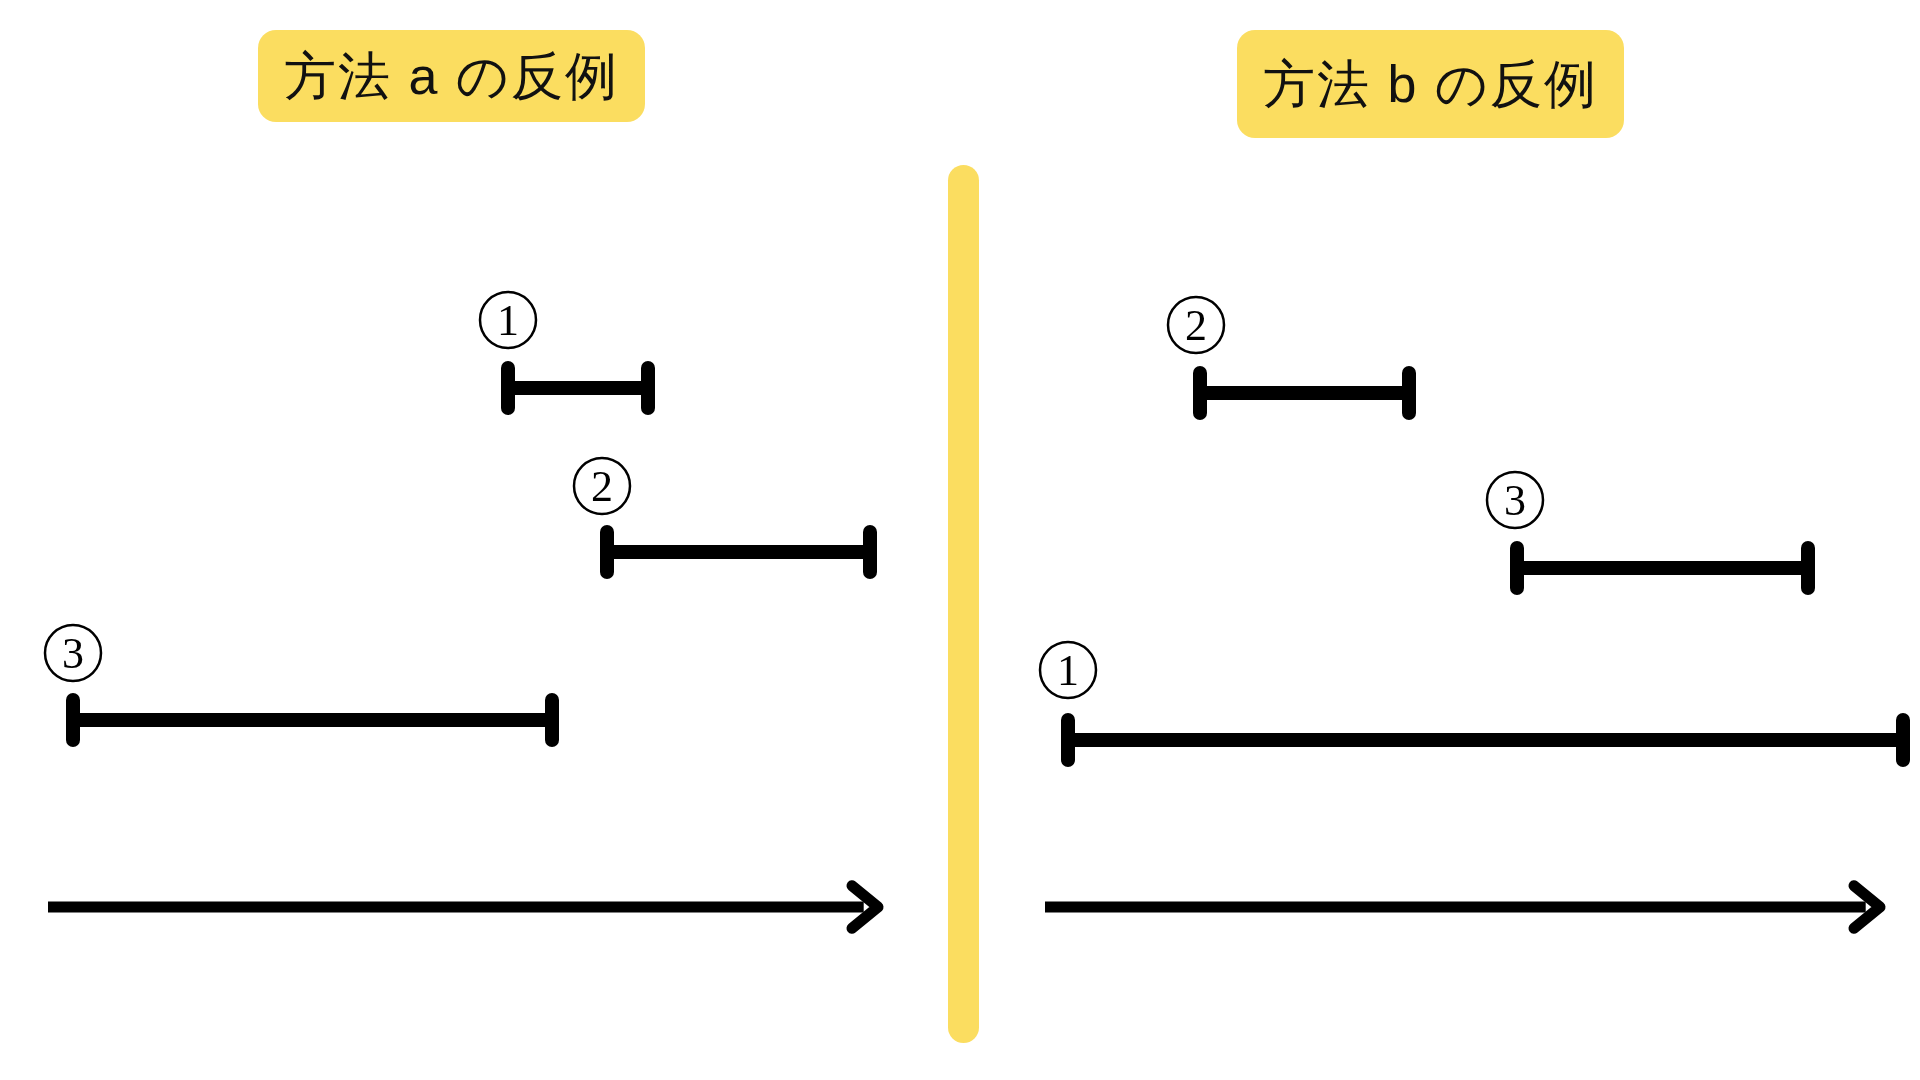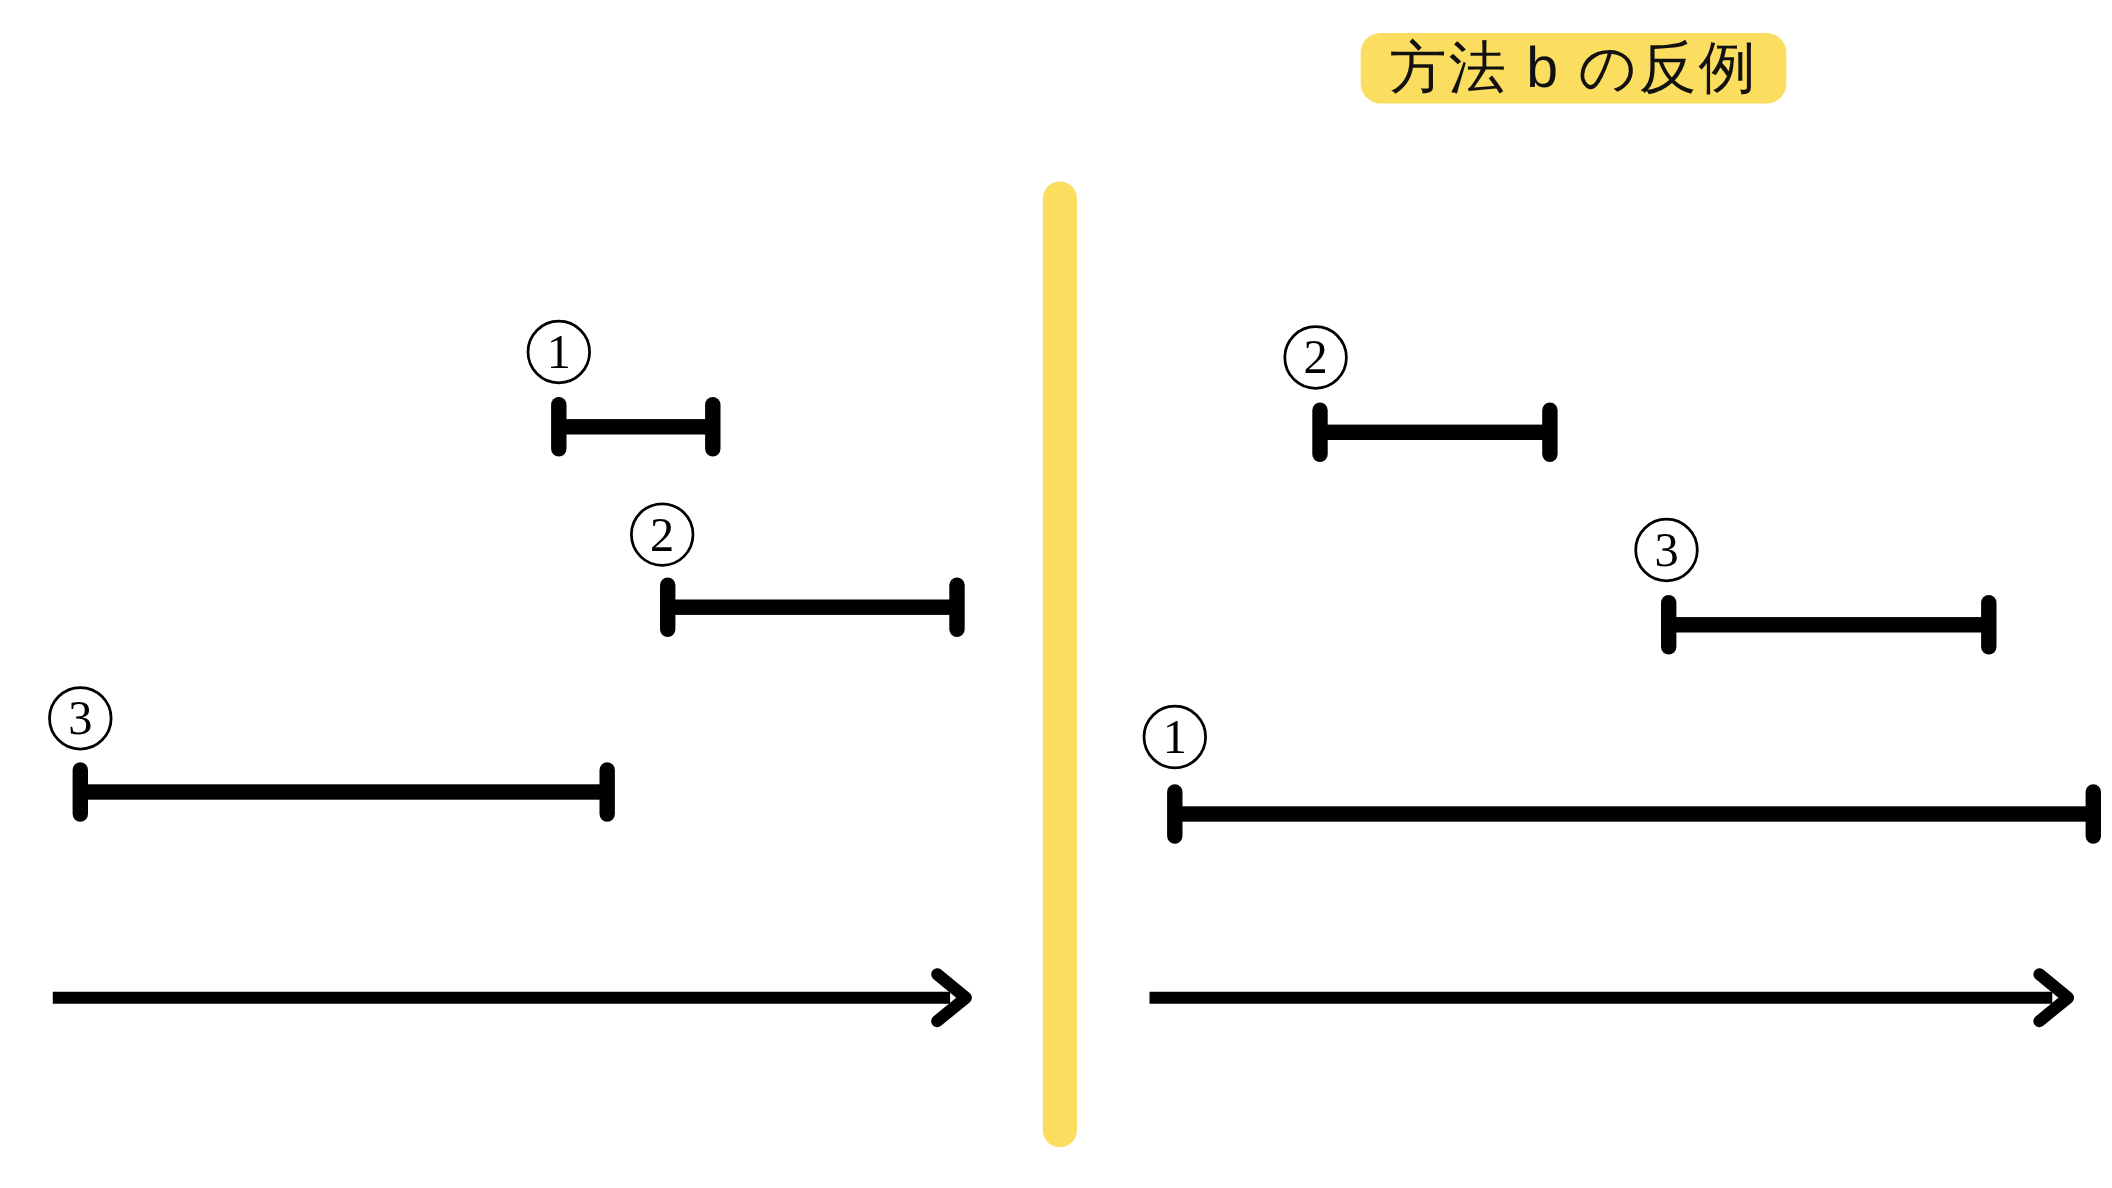--- a/index.html
+++ b/index.html
@@ -63,22 +63,23 @@
     font-family: "Liberation Serif", "DejaVu Serif", serif;
     font-size: 44px;
     fill: #000000;
   }
 </style>
 </head>
 <body>
 
 <div id="stage">
 
+  <div class="panel-title" id="title-left" style="background: rgb(251, 221, 96); color: rgb(17, 17, 17); left: 258px; top: 30px; height: 92px;">方法 a の反例</div>
 
-  <div class="panel-title" id="title-right" style="background: rgb(251, 221, 96); color: rgb(17, 17, 17); left: 1237px; top: 30px; height: 64px;">方法 b の反例</div>
+  <div class="panel-title" id="title-right" style="background: rgb(251, 221, 96); color: rgb(17, 17, 17); left: 1237px; top: 30px; height: 108px;">方法 b の反例</div>
 
   <div id="divider" style="background: rgb(251, 221, 96); left: 948px; top: 165px; width: 31px; height: 878px;"></div>
 
   <svg class="svg-layer" viewBox="0 0 1920 1080">
     <g id="bars-group">
         <g>
           <g>
             <rect x="508" y="381" width="140" height="14" fill="#000000"></rect>
             <rect x="501" y="361" width="14" height="54" rx="7" ry="7" fill="#000000"></rect>
             <rect x="641" y="361" width="14" height="54" rx="7" ry="7" fill="#000000"></rect>

